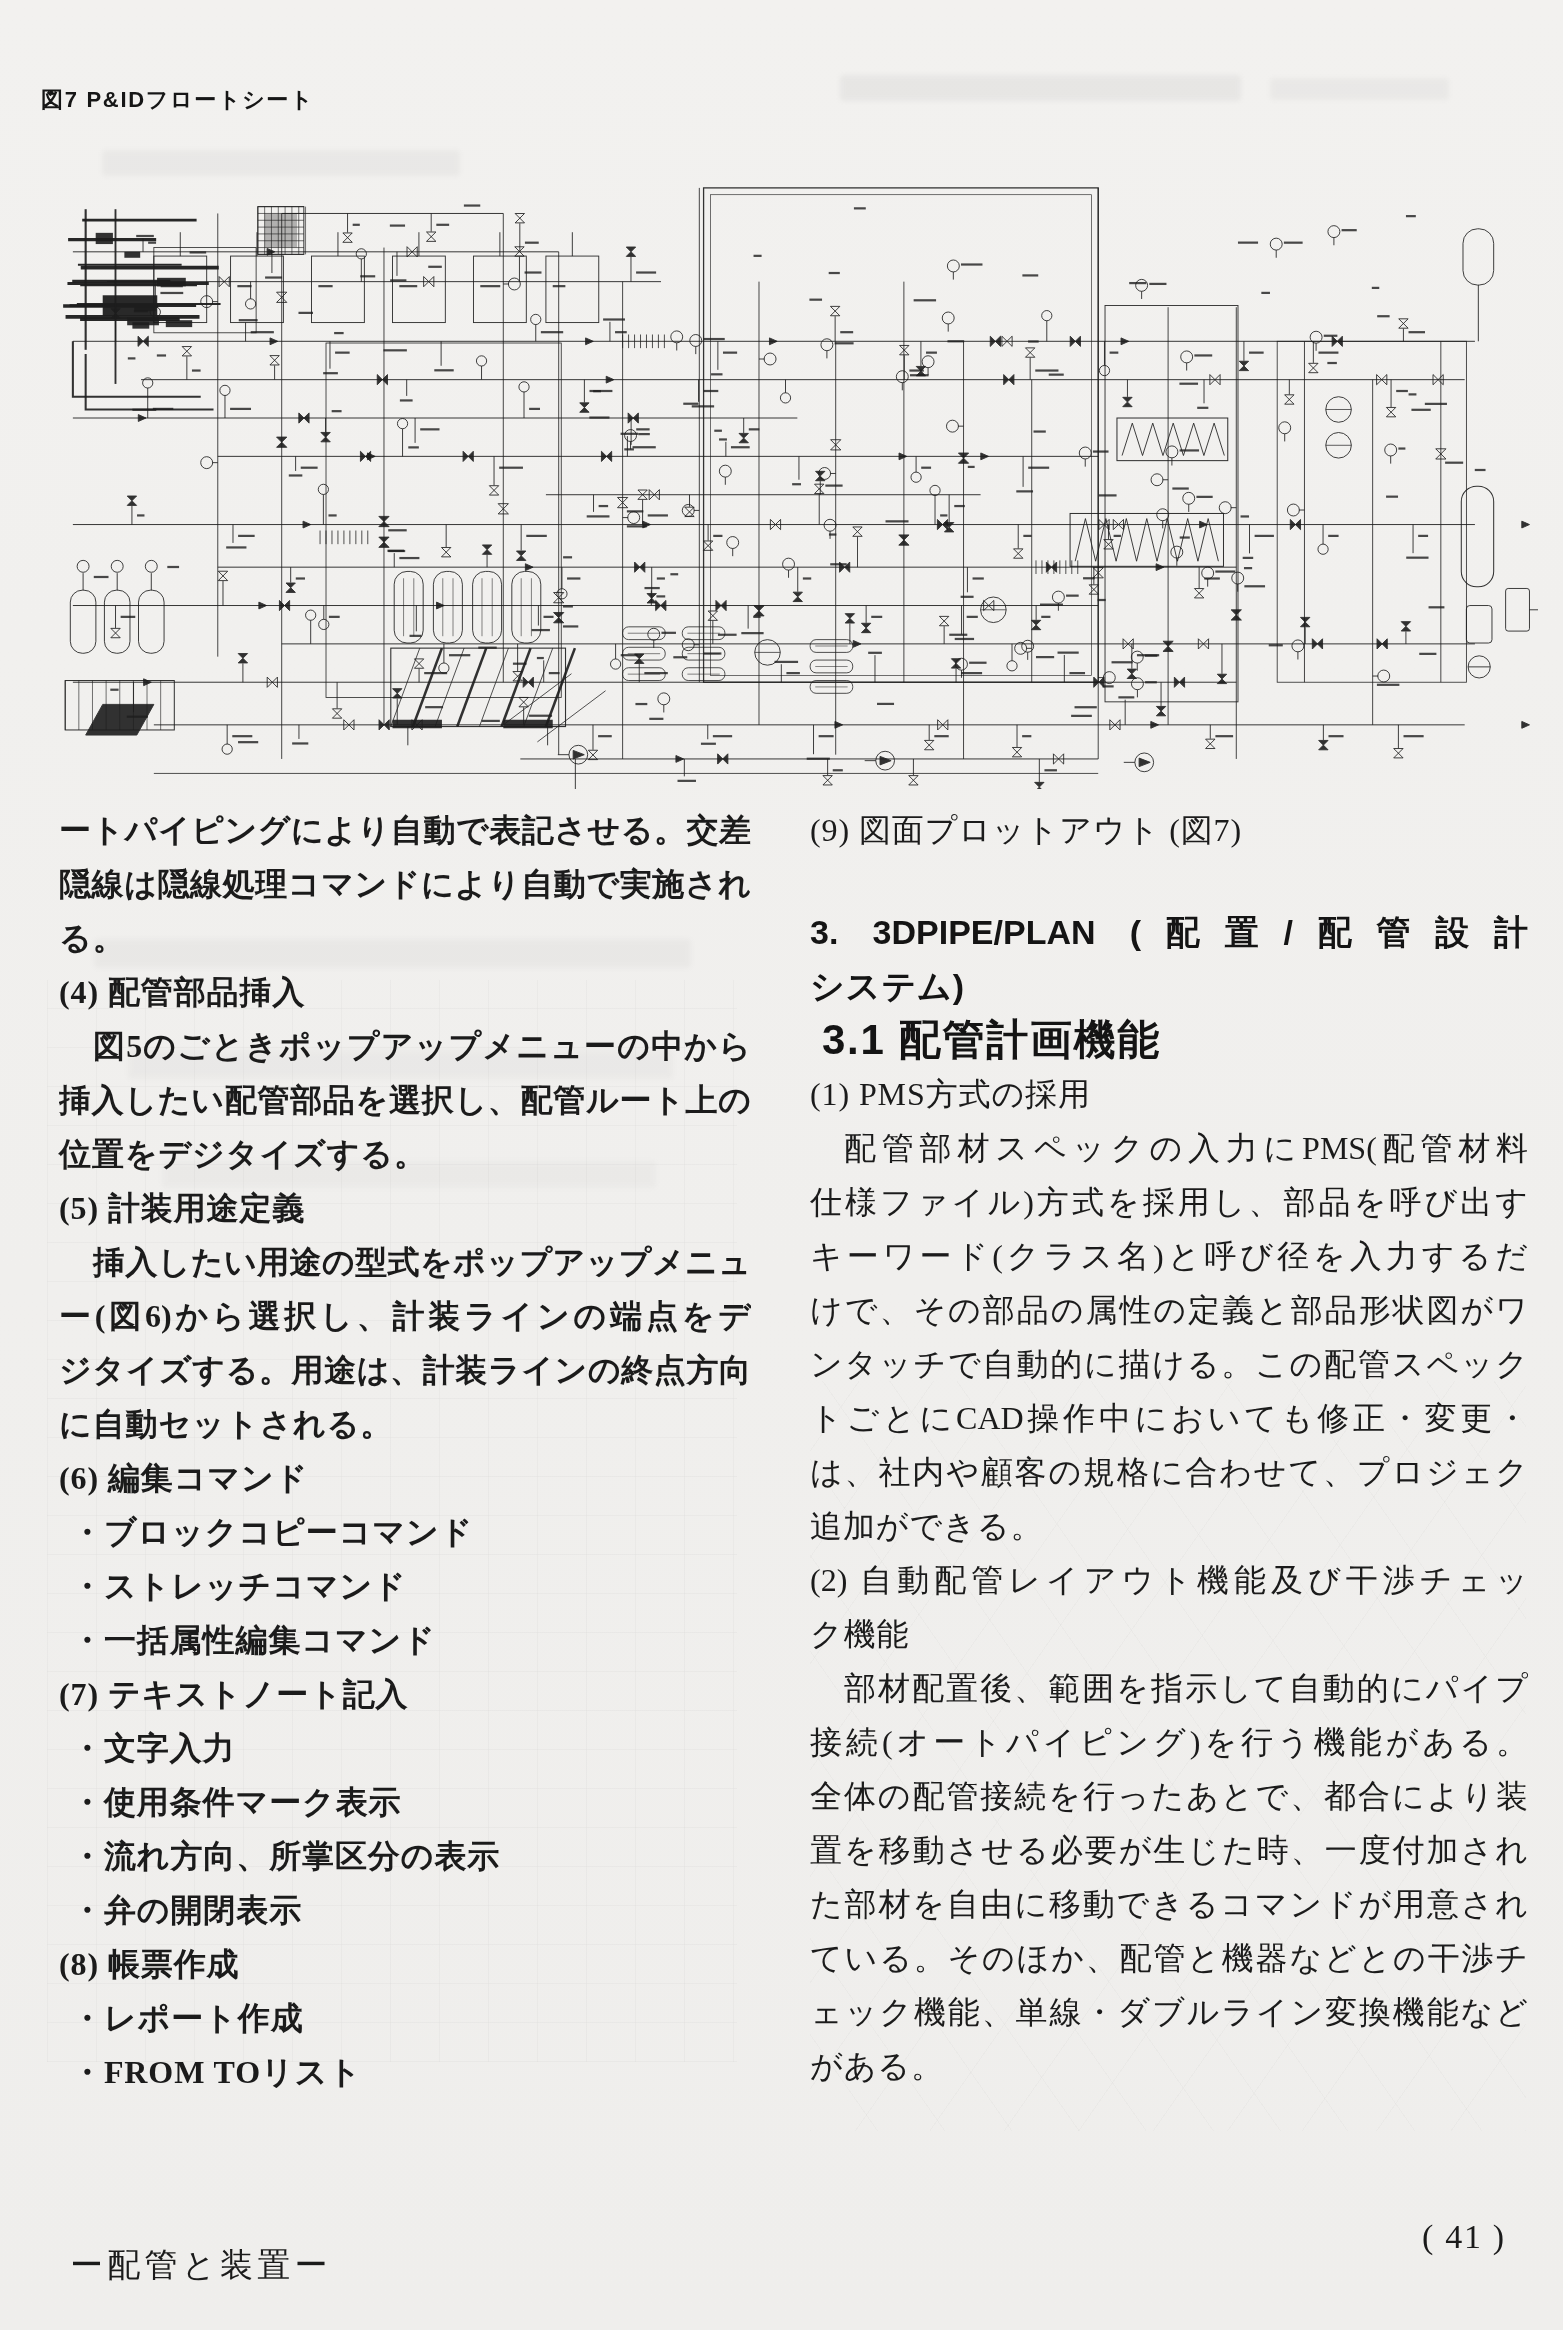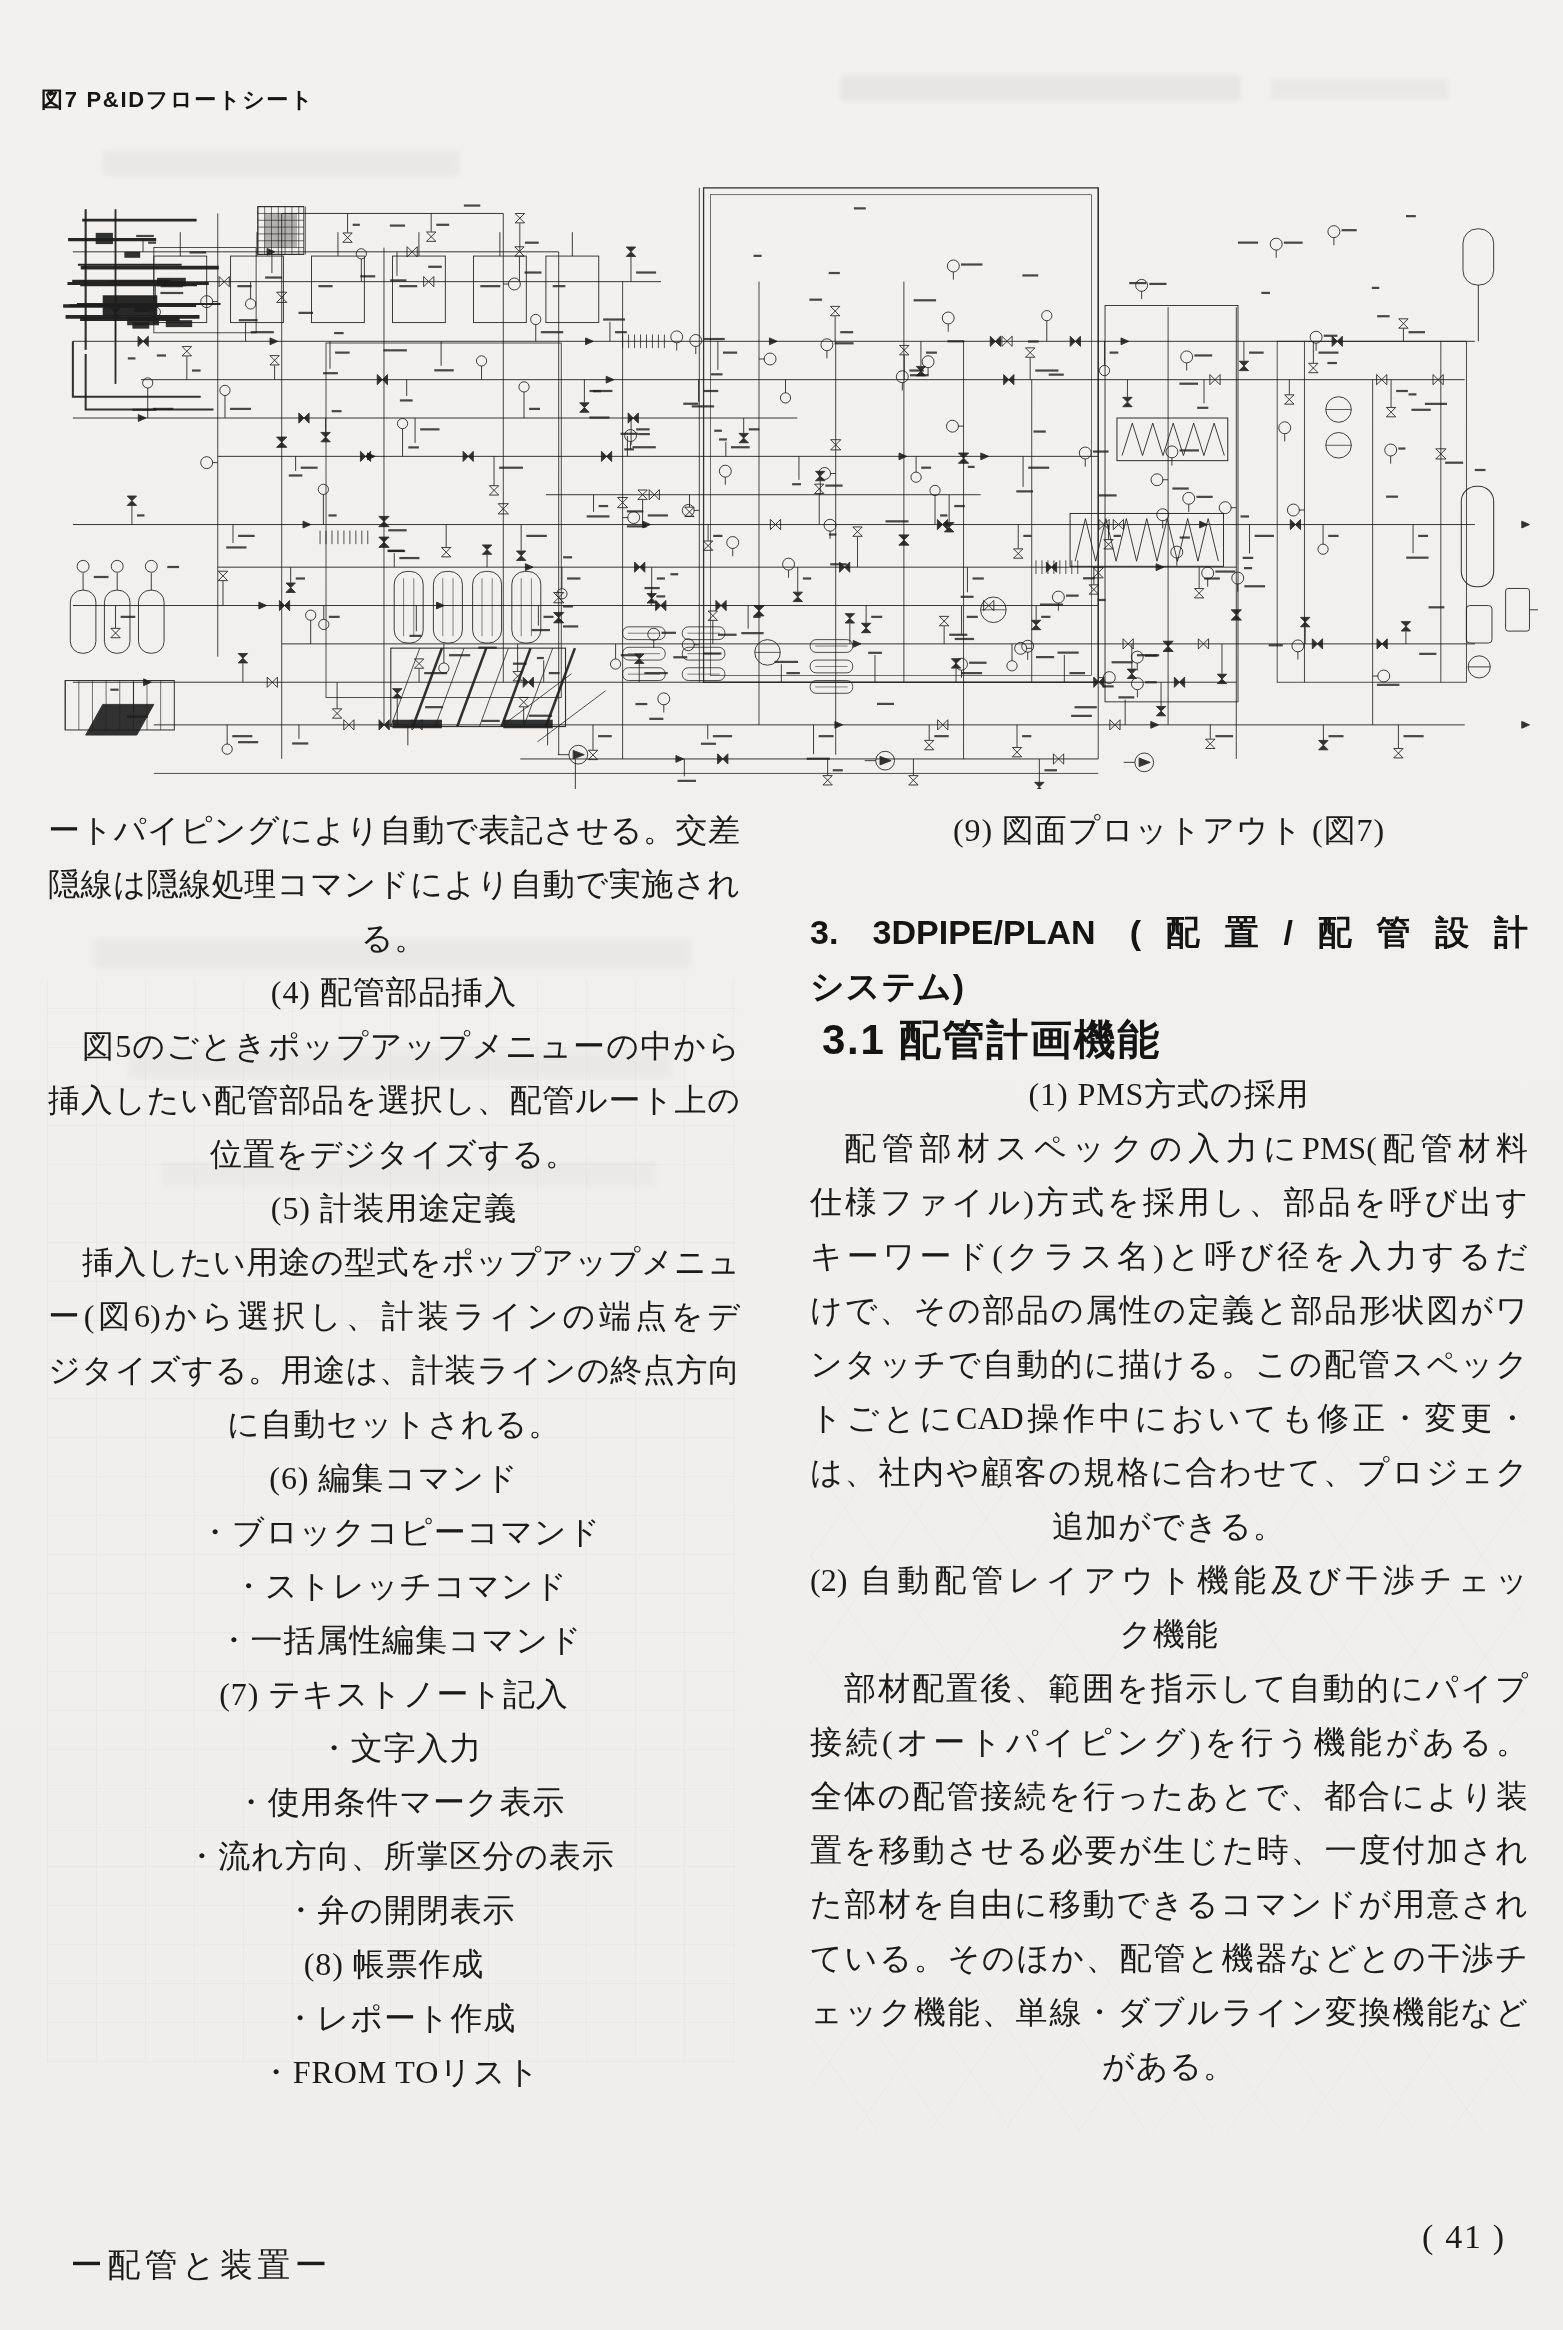--- a/index.html
+++ b/index.html
@@ -5,24 +5,24 @@
   html,body{margin:0;padding:0;}
   body{width:1563px;height:2330px;background:#f1f0ee;overflow:hidden;position:relative;
        font-family:"Liberation Serif","DejaVu Serif",serif;}
   #page{position:absolute;inset:0;background:linear-gradient(180deg,#f2f1ef 0%,#f0efed 55%,#efeeec 100%);}
   .abs{position:absolute;}
   #figure-caption{left:41px;top:85px;font-family:"Liberation Sans","DejaVu Sans",sans-serif;
        font-size:22px;font-weight:600;letter-spacing:1.7px;color:#161616;}
   #diagram-wrap{left:25.6px;top:128px;width:1512px;height:661px;}
   
   .col{position:absolute;}
-  #left-col{left:48px;top:803px;width:692px;}
+  #left-col{left:59px;top:803px;width:692px;font-weight:bold;}
   #right-col{left:810px;top:803px;width:718px;}
   .tl{height:54px;line-height:54px;white-space:nowrap;color:#1b1b1b;}
-  .b{font-family:"Liberation Serif","DejaVu Serif",serif;font-size:32px;letter-spacing:0.9px;text-align:center;}
+  .b{font-family:"Liberation Serif","DejaVu Serif",serif;font-size:32px;letter-spacing:0.9px;}
   .h1{font-family:"Liberation Sans","DejaVu Sans",sans-serif;font-size:34px;font-weight:600;color:#141414;letter-spacing:0.9px;}
   .h2{font-family:"Liberation Sans","DejaVu Sans",sans-serif;font-size:42px;font-weight:600;color:#141414;letter-spacing:1.7px;margin-left:12px;}
   .fill{white-space:normal;text-align:justify;text-align-last:justify;overflow:hidden;letter-spacing:0;}
   
   #footer-left{left:70px;top:2243px;font-size:33px;letter-spacing:4.3px;color:#1b1b1b;}
   #page-number{left:1422px;top:2218px;font-size:34px;letter-spacing:1.7px;color:#1b1b1b;}
   
   .ghost{position:absolute;background:#8e8e8e;border-radius:3.4px;filter:blur(2.6px);}
   .ghost-grid{position:absolute;opacity:.5;
     background-image:

